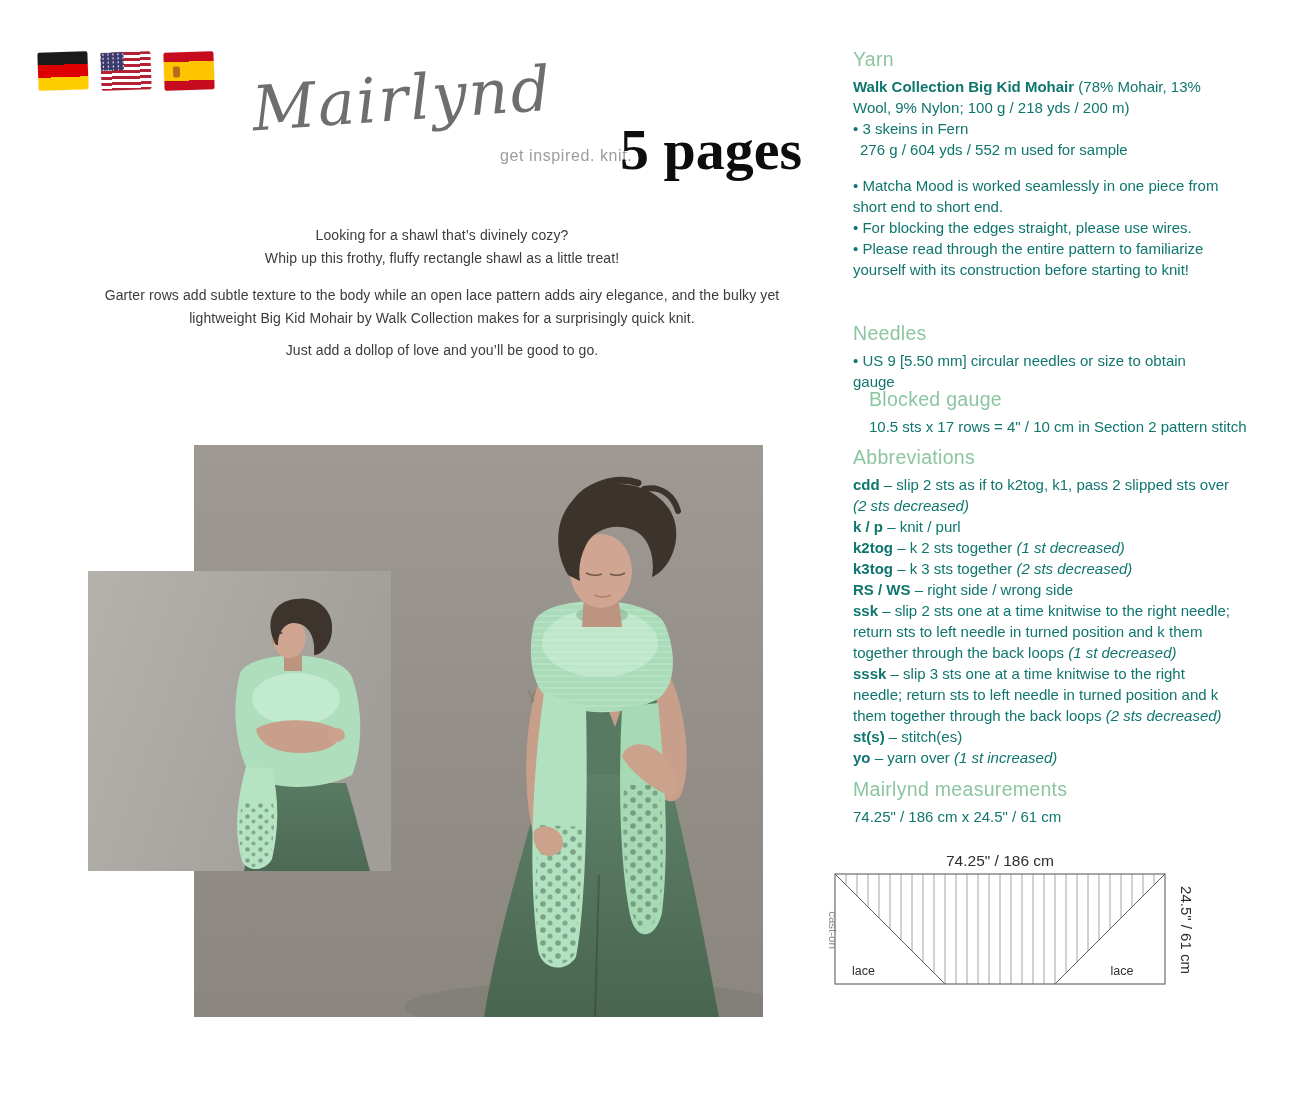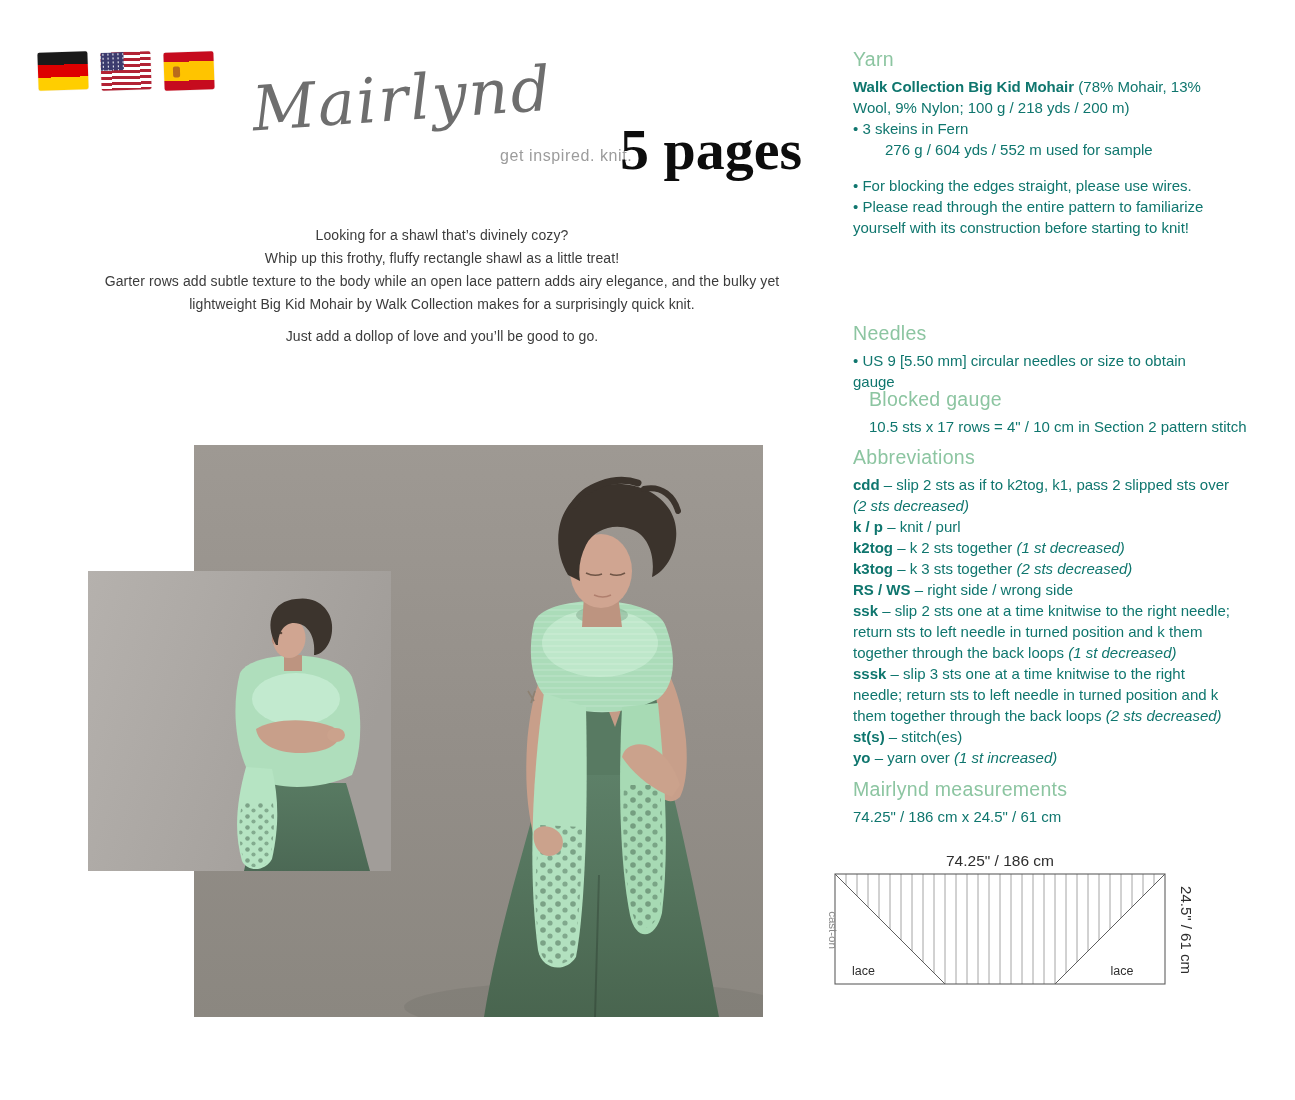--- a/index.html
+++ b/index.html
@@ -23,36 +23,36 @@
         font-style:italic;font-size:62px;color:#6e6e6e;transform:rotate(-4deg);
         letter-spacing:2px;white-space:nowrap;}
   .tagline{position:absolute;left:464px;top:147px;font-size:16px;color:#9c9c9c;
         letter-spacing:0.6px;margin-left:36px;}
   .pages-note{position:absolute;left:620px;top:116px;font-family:"Liberation Serif",serif;
         font-weight:700;font-size:58px;color:#0d0d0d;white-space:nowrap;}
 
   
   .intro{position:absolute;left:92px;top:224px;width:700px;text-align:center;
         font-size:14px;line-height:23px;color:#3b3b3b;letter-spacing:.1px;}
-  .intro .l2{}
+  .intro .l2{margin-bottom:14px;}
   .intro .p2{margin-bottom:9px;}
 
   
   .photo-large{position:absolute;left:194px;top:445px;width:569px;height:572px;z-index:1;}
   .photo-small{position:absolute;left:88px;top:571px;width:303px;height:300px;z-index:2;}
   .photo-large svg,.photo-small svg{display:block;width:100%;height:100%;}
 
   
   .col{position:absolute;left:853px;top:0;width:378px;}
   .sec{position:absolute;left:0;width:378px;}
   .sec h2{font-size:19.5px;font-weight:400;color:#8cc5a1;margin:0 0 5px 0;letter-spacing:.3px;}
   .sec .bd{font-size:15px;line-height:21px;color:#0f766e;}
   .sec .bd b{font-weight:700;}
   .sec .bd i{font-style:italic;}
-  .indent{padding-left:7px;margin-left:25px;}
+  .indent{padding-left:7px;}
   .sec-yarn{top:48px;} .sec-notes{top:175px;} .sec-needles{top:322px;}
   .sec-gauge{top:388px;margin-left:16px;} .sec-abbr{top:446px;} .sec-fin{top:778px;}
 
   
   .schematic{position:absolute;left:815px;top:852px;width:400px;height:150px;z-index:1;}
   .schematic text{font-family:"Liberation Sans",sans-serif;}
 </style>
 </head>
 <body>
 
@@ -178,20 +178,21 @@
       <h2>Yarn</h2>
       <div class="bd">
         <div><b>Walk Collection Big Kid Mohair</b><span> (78% Mohair, 13% Wool, 9% Nylon; 100 g / 218 yds / 200 m)</span></div>
         <div>• 3 skeins in Fern</div>
         <div class="indent">276 g / 604 yds / 552 m used for sample</div>
       </div>
     </div>
 
     <div class="sec sec-notes">
       <div class="bd">
+        <div>• Matcha Mood is worked seamlessly in one piece from short end to short end.</div>
         <div>• For blocking the edges straight, please use wires.</div>
         <div>• Please read through the entire pattern to familiarize yourself with its construction before starting to knit!</div>
       </div>
     </div>
 
     <div class="sec sec-needles">
       <h2>Needles</h2>
       <div class="bd">
           <div>• US 9 [5.50 mm] circular needles or size to obtain gauge</div>
         </div>

